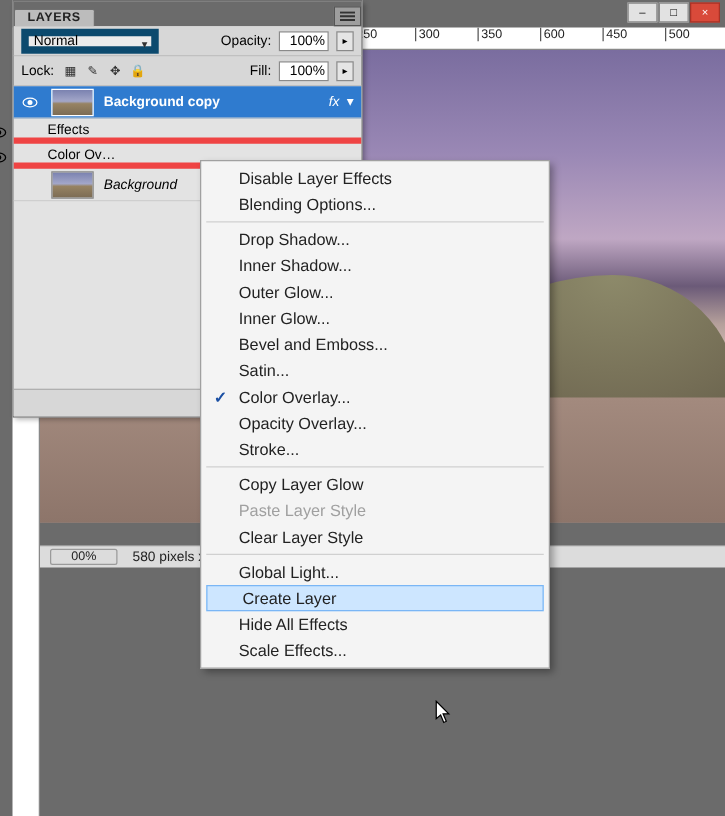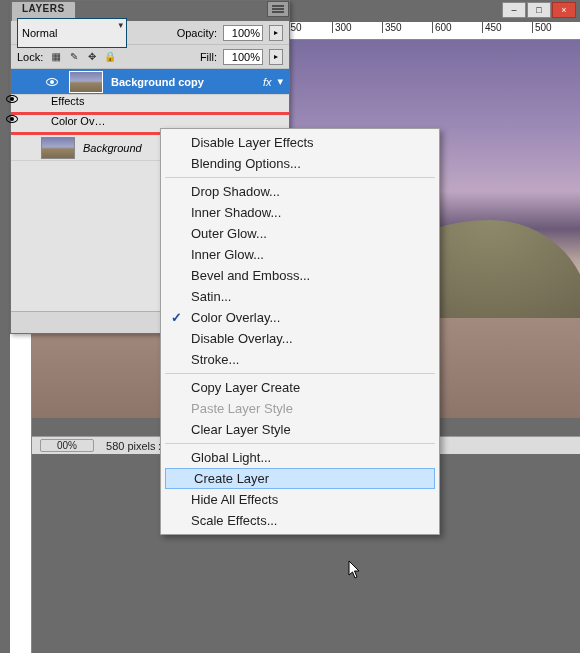--- a/index.html
+++ b/index.html
@@ -22,46 +22,46 @@
   background:
     linear-gradient(to bottom, #7a6d9f 0%, #9a88b5 22%, #bfa7c3 40%, #6b5a78 50%, #b5a09b 58%, #c8b1ab 62%, #9a8a83 70%, #ae9189 90%);
 }
 .photo .hill { position: absolute; right: 0; top: 180px; width: 250px; height: 120px; background: radial-gradient(ellipse at 60% 0%, #8d8a6a 0%, #746d55 60%, #5f5a46 100%); border-top-left-radius: 60% 100%; border-top-right-radius: 40% 80%; }
 .photo .field { position: absolute; left: 0; right: 0; bottom: 0; height: 100px; background: linear-gradient(to bottom, #a38a7e 0%, #8d756a 100%); }
 
 .status { position: absolute; left: 0; top: 396px; height: 18px; right: 0; background: #dcdcdc; border-top: 1px solid #999; font-size: 11px; display: flex; align-items: center; gap: 12px; padding: 0 8px; color: #222; }
 .status .pill { border: 1px solid #9a9a9a; padding: 0 16px; border-radius: 2px; font-size: 10px; }
 
 .panel { position: absolute; left: 10px; top: 0; width: 280px; z-index: 5; background: #d7d7d7; border: 1px solid #6f6f6f; box-shadow: 2px 2px 4px rgba(0,0,0,.3); }
-.panel-tabs { height: 20px; background: #6b6b6b; display: flex; }
+.panel-tabs { height: 20px; background: #6b6b6b; display: flex; align-items: flex-end; }
 .panel-tab { background: #bcbcbc; border: 1px solid #6f6f6f; border-bottom: none; padding: 1px 10px; font-size: 10px; font-weight: bold; color: #222; letter-spacing: .5px; border-top-left-radius: 2px; border-top-right-radius: 2px; }
 .panel-menu { margin-left: auto; width: 22px; height: 16px; background: #9e9e9e; border: 1px solid #555; display: flex; align-items: center; justify-content: center; }
 .panel-menu svg { width: 12px; height: 8px; }
 .panel-body { background: #d7d7d7; }
 .panel-row { display: flex; align-items: center; height: 24px; padding: 0 6px; gap: 6px; border-bottom: 1px solid #c0c0c0; font-size: 11px; }
-.dd { background: #ececec; border: 1px solid #0c4a6e; height: 30px; font-size: 11px; padding: 0 16px 0 4px; position: relative; display: inline-flex; align-items: center; }
+.dd { background: #ececec; border: 6px solid #0c4a6e; height: 20px; font-size: 11px; padding: 0 16px 0 4px; position: relative; display: inline-flex; align-items: center; }
 .dd::after { content: "▾"; position: absolute; right: 3px; top: 1px; font-size: 9px; color: #333; }
 .numbox { background: #fff; border: 1px solid #8a8a8a; height: 16px; width: 40px; font-size: 11px; padding: 0 2px; display: inline-flex; align-items: center; justify-content: flex-end; }
 .arrowbox { width: 14px; height: 16px; border: 1px solid #8a8a8a; background: #e5e5e5; display: inline-flex; align-items: center; justify-content: center; font-size: 8px; }
 .lockicons { display: flex; gap: 4px; }
 .lockicons span { width: 14px; height: 14px; display: inline-flex; align-items: center; justify-content: center; font-size: 10px; color: #333; }
 
 .layer-list { background: #e3e3e3; max-height: 260px; }
 .layer-row { display: flex; align-items: center; height: 26px; font-size: 11px; border-bottom: 1px solid #cfcfcf; }
-.layer-row.selected { background: #2f7bcf; color: #fff; padding-left: 28px; }
+.layer-row.selected { background: #2f7bcf; color: #fff; }
 .layer-row.selected .layer-name { font-weight: bold; }
 .eye-col { width: 26px; display: flex; justify-content: center; }
 .eye { width: 12px; height: 8px; border: 1px solid currentColor; border-radius: 50%; position: relative; }
 .eye::after { content: ""; position: absolute; left: 3px; top: 1px; width: 4px; height: 4px; background: currentColor; border-radius: 50%; }
 .thumb { width: 34px; height: 22px; margin: 0 4px; border: 1px solid #888; background: linear-gradient(to bottom, #7b82b0 0%, #a3a7c9 45%, #978363 55%, #7c6c54 100%); }
 .layer-row.selected .thumb { border-color: #fff; }
 .layer-name { flex: 1; padding-left: 4px; font-style: normal; }
 .italic { font-style: italic; }
 .fxcol { padding: 0 6px; font-style: italic; font-size: 11px; }
-.sublayer { padding-left: 40px; height: 20px; display: flex; align-items: flex-start; font-size: 11px; border-bottom: 3px solid #ef4444; }
+.sublayer { padding-left: 27px; height: 20px; display: flex; align-items: flex-end; font-size: 11px; border-bottom: 5px solid #ef4444; }
 .sublayer .eye-col { width: 26px; margin-left: -52px; margin-right: 26px; }
 
 .panel-footer { height: 22px; background: #d7d7d7; border-top: 1px solid #b0b0b0; display: flex; align-items: center; justify-content: flex-end; gap: 8px; padding: 0 8px; font-size: 11px; color: #555; }
 .panel-footer span { display: inline-flex; align-items: center; justify-content: center; width: 16px; }
 
 .context-menu { position: absolute; left: 160px; top: 128px; width: 280px; background: #f4f4f4; border: 1px solid #a0a0a0; box-shadow: 3px 3px 6px rgba(0,0,0,.35); z-index: 20; padding: 3px 2px; }
 .context-menu .it { height: 21px; display: flex; align-items: center; font-size: 13px; color: #222; padding-left: 28px; position: relative; }
 .context-menu .it.disabled { color: #a0a0a0; }
 .context-menu .it.hovered { background: #cde6ff; border: 1px solid #7ab6f5; margin: 0 2px; }
 .context-menu .sep { height: 1px; background: #d0d0d0; margin: 3px 2px; }
@@ -182,24 +182,24 @@
     <div class="it">Disable Layer Effects</div>
     <div class="it">Blending Options...</div>
     <div class="sep"></div>
     <div class="it">Drop Shadow...</div>
     <div class="it">Inner Shadow...</div>
     <div class="it">Outer Glow...</div>
     <div class="it">Inner Glow...</div>
     <div class="it">Bevel and Emboss...</div>
     <div class="it">Satin...</div>
     <div class="it check">Color Overlay...</div>
-    <div class="it">Disable Overlay...</div>
+    <div class="it">Opacity Overlay...</div>
     <div class="it">Stroke...</div>
     <div class="sep"></div>
-    <div class="it">Copy Layer Create</div>
+    <div class="it">Copy Layer Glow</div>
     <div class="it disabled">Paste Layer Style</div>
     <div class="it">Clear Layer Style</div>
     <div class="sep"></div>
     <div class="it">Global Light...</div>
     <div class="it hovered">Create Layer</div>
     <div class="it">Hide All Effects</div>
     <div class="it">Scale Effects...</div>
   </div>
 
 <div class="cursor" style="left:348px; top:560px">

